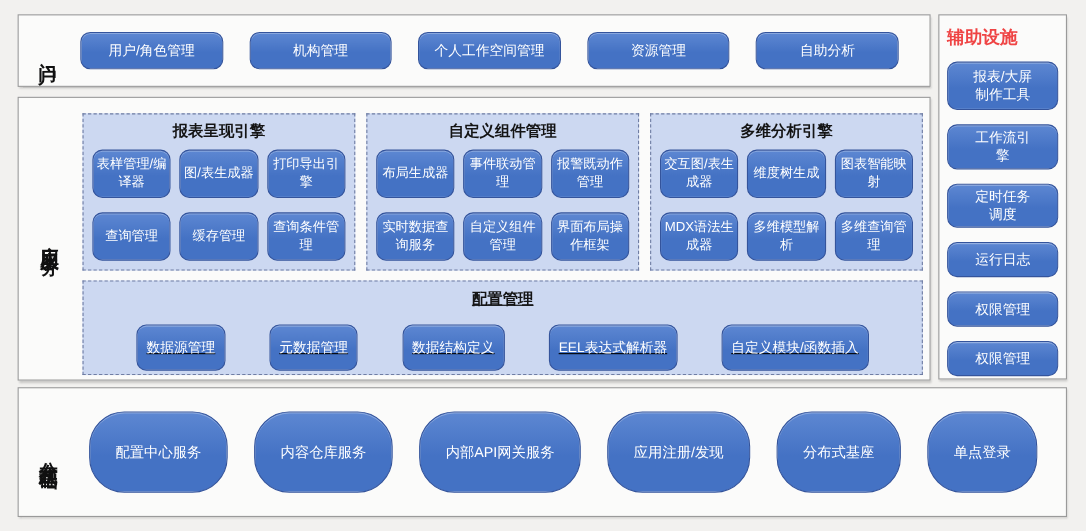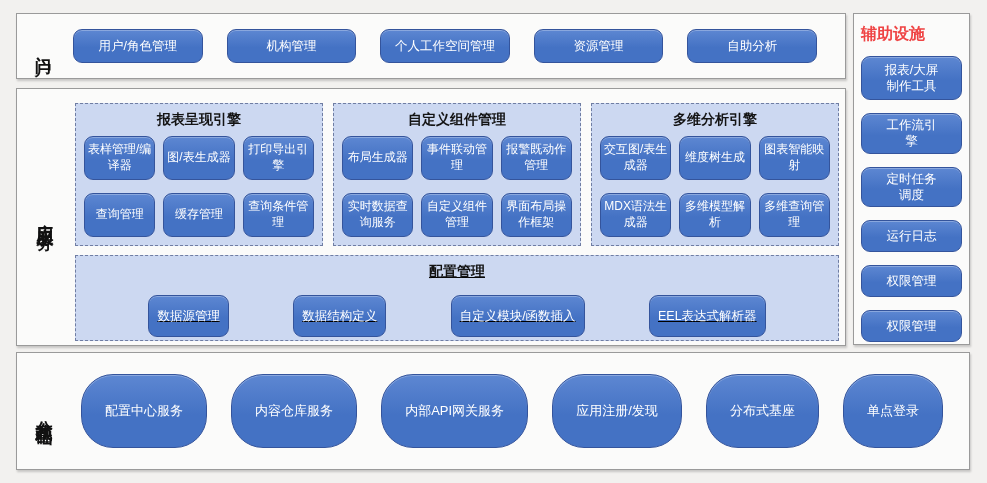--- a/index.html
+++ b/index.html
@@ -132,23 +132,24 @@
             <div class="btn">多维查询管理</div>
           </div>
         </div>
 
       </div>
 
       <div class="panel config">
         <div class="panel-title">配置管理</div>
         <div class="config-row">
           <div class="btn">数据源管理</div>
+          <div class="btn">元数据管理</div>
           <div class="btn">数据结构定义</div>
+          <div class="btn">EEL表达式解析器</div>
           <div class="btn">自定义模块/函数插入</div>
-          <div class="btn">EEL表达式解析器</div>
         </div>
       </div>
     </div>
   </section>
 
   <section class="box aux">
     <div class="aux-title">辅助设施</div>
     <div class="aux-col">
       <div class="btn tall">报表/大屏制作工具</div>
       <div class="btn">工作流引擎</div>

